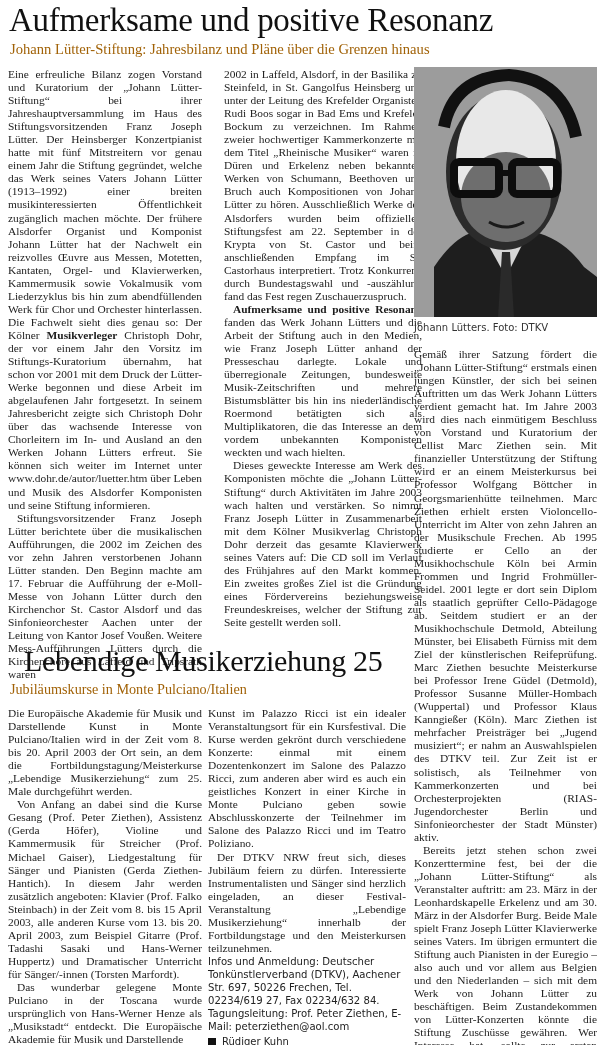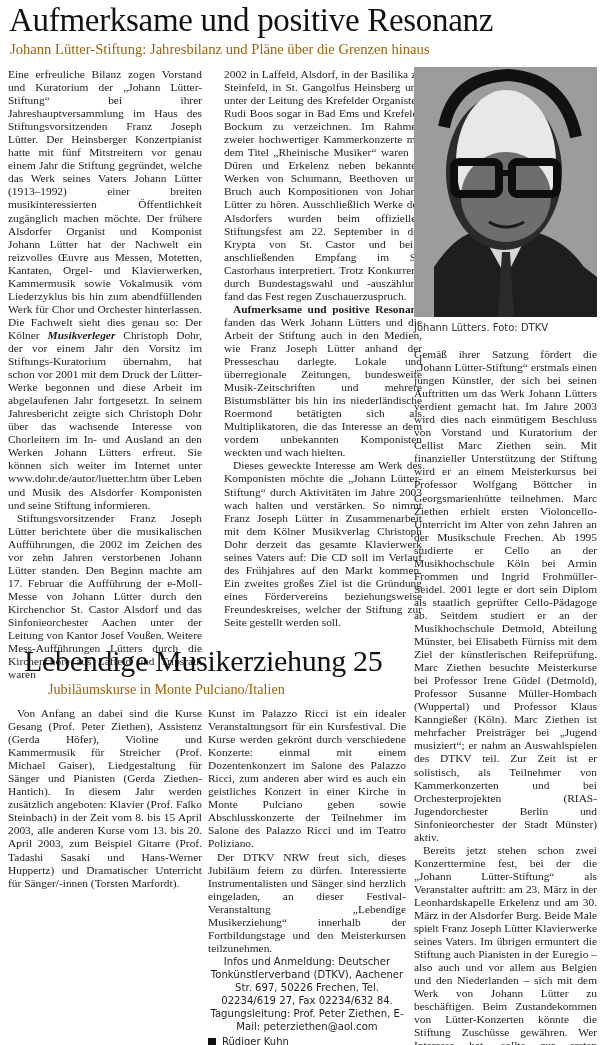--- a/index.html
+++ b/index.html
@@ -4,22 +4,22 @@
 <style>
   html, body { margin: 0; padding: 0; background: #ffffff; }
   body { width: 600px; height: 1045px; position: relative; overflow: hidden; color: #1a1a1a; font-family: "DejaVu Serif", serif; }
   .headline { position: absolute; font-family: "Liberation Serif", serif; font-weight: normal; color: #111; white-space: nowrap; letter-spacing: -0.3px; }
   .subhead { position: absolute; font-family: "Liberation Serif", serif; color: #a16207; white-space: nowrap; }
   .col { position: absolute; font-family: "Liberation Serif", serif; font-size: 11.4px; line-height: 13.05px; text-align: justify; hyphens: manual; color: #1c1c1c; }
   .col p { margin: 0; text-indent: 0; }
   .col p.ind { text-indent: 9px; }
   .col p.first { text-indent: 0; }
   .bold { font-weight: bold; }
-  .italicbold { font-weight: bold; font-style: italic; }
-  .sans { font-family: "DejaVu Sans", sans-serif; font-size: 10.1px; line-height: 13.05px; text-align: center; color: #222; }
+  .italicbold { font-weight: bold; }
+  .sans { font-family: "DejaVu Sans", sans-serif; font-size: 10.1px; line-height: 13.05px; text-align: left; color: #222; }
   .author { font-family: "DejaVu Sans", sans-serif; font-size: 10px; color: #222; display: flex; align-items: center; gap: 6px; margin-top: 2px; text-align: left; }
   .square { width: 8px; height: 8px; background: #111; display: inline-block; }
   .photo { position: absolute; left: 414px; top: 67px; width: 183px; height: 250px; background: #2a2a2a; overflow: hidden; }
   .caption { position: absolute; font-family: "DejaVu Sans", sans-serif; font-size: 10px; color: #333; white-space: nowrap; }
 </style>
 </head>
 <body>
 
 <div>
   <div class="headline" style="left:9px; top:2px; font-size:33px;">Aufmerksame und positive Resonanz</div>
@@ -57,24 +57,26 @@
 
   <div class="col" style="left:414px; top:348px; width:183px;">
     <p class="first">Gemäß ihrer Satzung fördert die „Johann Lütter-Stiftung“ erstmals einen jungen Künstler, der sich bei seinen Auftritten um das Werk Johann Lütters verdient gemacht hat. Im Jahre 2003 wird dies nach einmütigem Beschluss von Vorstand und Kuratorium der Cellist Marc Ziethen sein. Mit finanzieller Unterstützung der Stiftung wird er an einem Meisterkursus bei Professor Wolfgang Böttcher in Georgsmarienhütte teilnehmen. Marc Ziethen erhielt ersten Violoncello-Unterricht im Alter von zehn Jahren an der Musikschule Frechen. Ab 1995 studierte er Cello an der Musikhochschule Köln bei Armin Frommen und Ingrid Frohmüller-Seidel. 2001 legte er dort sein Diplom als staatlich geprüfter Cello-Pädagoge ab. Seitdem studiert er an der Musikhochschule Detmold, Abteilung Münster, bei Elisabeth Fürniss mit dem Ziel der künstlerischen Reifeprüfung. Marc Ziethen besuchte Meisterkurse bei Professor Irene Güdel (Detmold), Professor Susanne Müller-Hombach (Wuppertal) und Professor Klaus Kanngießer (Köln). Marc Ziethen ist mehrfacher Preisträger bei „Jugend musiziert“; er nahm an Auswahlspielen des DTKV teil. Zur Zeit ist er solistisch, als Teilnehmer von Kammerkonzerten und bei Orchesterprojekten (RIAS-Jugendorchester Berlin und Sinfonieorchester der Stadt Münster) aktiv.</p>
     <p class="ind">Bereits jetzt stehen schon zwei Konzerttermine fest, bei der die „Johann Lütter-Stiftung“ als Veranstalter auftritt: am 23. März in der Leonhardskapelle Erkelenz und am 30. März in der Alsdorfer Burg. Beide Male spielt Franz Joseph Lütter Klavierwerke seines Vaters. Im übrigen ermuntert die Stiftung auch Pianisten in der Euregio – also auch und vor allem aus Belgien und den Niederlanden – sich mit dem Werk von Johann Lütter zu beschäftigen. Beim Zustandekommen von Lütter-Konzerten könnte die Stiftung Zuschüsse gewähren. Wer Interesse hat, sollte zur ersten Kontaktaufnahme eine E-Mail unter luetter@dohr.de hinterlegen. Telefonisch ist die Lütter-Stiftung unter 02452/21324 erreichbar.</p>
 
   </div>
 </div>
 
 <div>
   <div class="headline" style="left:24px; top:644px; font-size:30px;">Lebendige Musikerziehung 25</div>
-  <div class="subhead" style="left:10px; top:681px; font-size:14.2px;margin-left:38px;">Jubiläumskurse in Monte Pulciano/Italien</div>
+  <div class="subhead" style="left:10px; top:681px; font-size:14.2px;">Jubiläumskurse in Monte Pulciano/Italien</div>
 
   <div class="col" style="left:8px; top:707px; width:194px;">
+    <p class="first">Die Europäische Akademie für Musik und Darstellende Kunst in Monte Pulciano/Italien wird in der Zeit vom 8. bis 20. April 2003 der Ort sein, an dem die Fortbildungstagung/Meisterkurse „Lebendige Musikerziehung“ zum 25. Male durchgeführt werden.</p>
     <p class="ind">Von Anfang an dabei sind die Kurse Gesang (Prof. Peter Ziethen), Assistenz (Gerda Höfer), Violine und Kammermusik für Streicher (Prof. Michael Gaiser), Liedgestaltung für Sänger und Pianisten (Gerda Ziethen-Hantich). In diesem Jahr werden zusätzlich angeboten: Klavier (Prof. Falko Steinbach) in der Zeit vom 8. bis 15 April 2003, alle anderen Kurse vom 13. bis 20. April 2003, zum Beispiel Gitarre (Prof. Tadashi Sasaki und Hans-Werner Huppertz) und Dramatischer Unterricht für Sänger/-innen (Torsten Marfordt).</p>
+    <p class="ind">Das wunderbar gelegene Monte Pulciano in der Toscana wurde ursprünglich von Hans-Werner Henze als „Musikstadt“ entdeckt. Die Europäische Akademie für Musik und Darstellende</p>
   </div>
 
   <div class="col" style="left:208px; top:707px; width:198px;">
     <p class="first">Kunst im Palazzo Ricci ist ein idealer Veranstaltungsort für ein Kursfestival. Die Kurse werden gekrönt durch verschiedene Konzerte: einmal mit einem Dozentenkonzert im Salone des Palazzo Ricci, zum anderen aber wird es auch ein geistliches Konzert in einer Kirche in Monte Pulciano geben sowie Abschlusskonzerte der Teilnehmer im Salone des Palazzo Ricci und im Teatro Poliziano.</p>
     <p class="ind">Der DTKV NRW freut sich, dieses Jubiläum feiern zu dürfen. Interessierte Instrumentalisten und Sänger sind herzlich eingeladen, an dieser Festival-Veranstaltung „Lebendige Musikerziehung“ innerhalb der Fortbildungstage und den Meisterkursen teilzunehmen.</p>
     <p class="sans">Infos und Anmeldung: Deutscher Tonkünstlerverband (DTKV), Aachener Str. 697, 50226 Frechen, Tel. 02234/619 27, Fax 02234/632 84. Tagungsleitung: Prof. Peter Ziethen, E-Mail: peterziethen@aol.com</p>
     <div class="author">
       <span class="square"></span>
       <span>Rüdiger Kuhn</span>
     </div>

